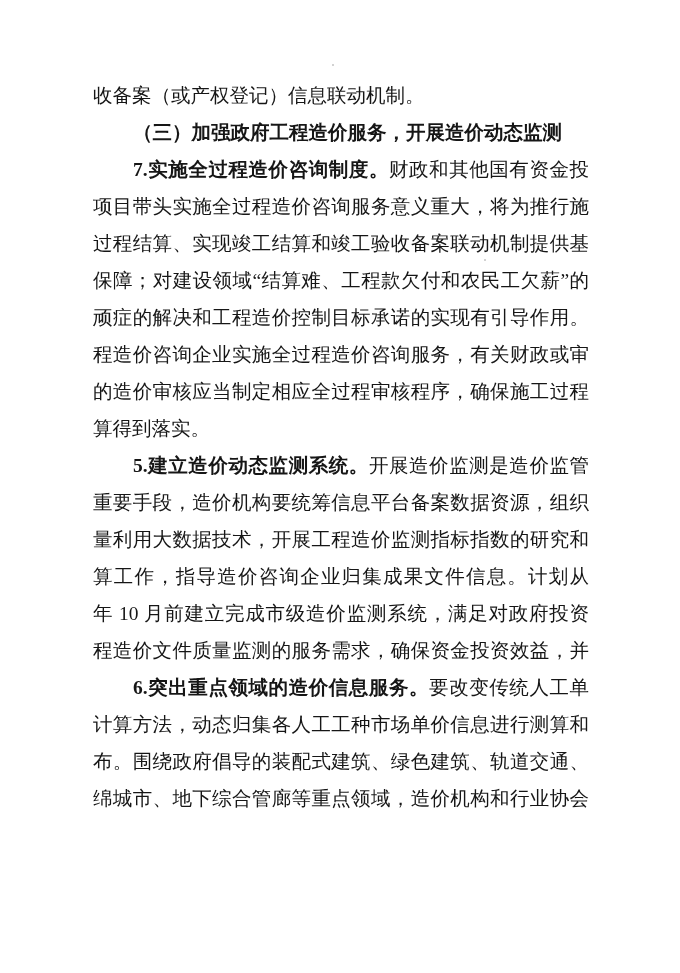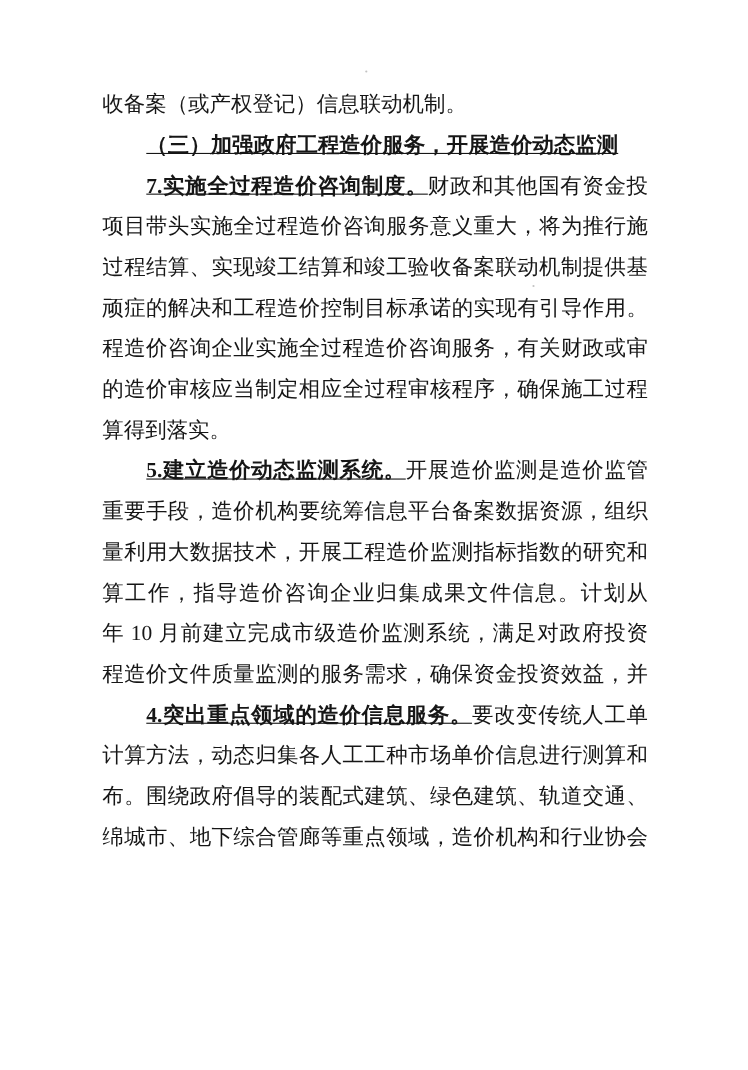--- a/index.html
+++ b/index.html
@@ -39,49 +39,49 @@
   .line.justify {
     white-space: normal;
     text-align: justify;
     text-align-last: justify;
   }
   .line.indent {
     text-indent: 40px;
   }
   .b {
     font-weight: 700;
-    text-decoration: underline;
   }
   .speck {
     position: absolute;
     background: #9a9a9a;
     border-radius: 50%;
     opacity: 0.6;
   }
 </style>
 </head>
 <body>
 
 <div class="page">
   <div class="text-block" style="color: rgb(22, 22, 22);">
       <div class="line"><span>收备案（或产权登记）信息联动机制。</span></div>
       <div class="line indent"><span class="b">（三）加强政府工程造价服务，开展造价动态监测</span></div>
       <div class="line justify indent"><span class="b">7.实施全过程造价咨询制度。</span><span>财政和其他国有资金投资</span></div>
       <div class="line justify"><span>项目带头实施全过程造价咨询服务意义重大，将为推行施工</span></div>
       <div class="line justify"><span>过程结算、实现竣工结算和竣工验收备案联动机制提供基础</span></div>
+      <div class="line justify"><span>保障；对建设领域“结算难、工程款欠付和农民工欠薪”的</span></div>
       <div class="line justify"><span>顽症的解决和工程造价控制目标承诺的实现有引导作用。各</span></div>
       <div class="line justify"><span>程造价咨询企业实施全过程造价咨询服务，有关财政或审计</span></div>
       <div class="line justify"><span>的造价审核应当制定相应全过程审核程序，确保施工过程结</span></div>
       <div class="line"><span>算得到落实。</span></div>
       <div class="line justify indent"><span class="b">5.建立造价动态监测系统。</span><span>开展造价监测是造价监管的</span></div>
       <div class="line justify"><span>重要手段，造价机构要统筹信息平台备案数据资源，组织力</span></div>
       <div class="line justify"><span>量利用大数据技术，开展工程造价监测指标指数的研究和测</span></div>
       <div class="line justify"><span>算工作，指导造价咨询企业归集成果文件信息。计划从 2020</span></div>
       <div class="line justify"><span>年 10 月前建立完成市级造价监测系统，满足对政府投资工</span></div>
       <div class="line justify"><span>程造价文件质量监测的服务需求，确保资金投资效益，并引</span></div>
-      <div class="line justify indent"><span class="b">4.突出重点领域的造价信息服务。</span><span>要改变传统人工单价</span></div>
+      <div class="line justify indent"><span class="b">6.突出重点领域的造价信息服务。</span><span>要改变传统人工单价</span></div>
       <div class="line justify"><span>计算方法，动态归集各人工工种市场单价信息进行测算和发</span></div>
       <div class="line justify"><span>布。围绕政府倡导的装配式建筑、绿色建筑、轨道交通、海</span></div>
       <div class="line justify"><span>绵城市、地下综合管廊等重点领域，造价机构和行业协会要</span></div>
     </div>
 <div class="speck" style="left: 332px; top: 64px; width: 2px; height: 2px;"></div>
     <div class="speck" style="left: 484px; top: 259px; width: 2px; height: 2px;"></div>
   </div>
 
 </body></html>

